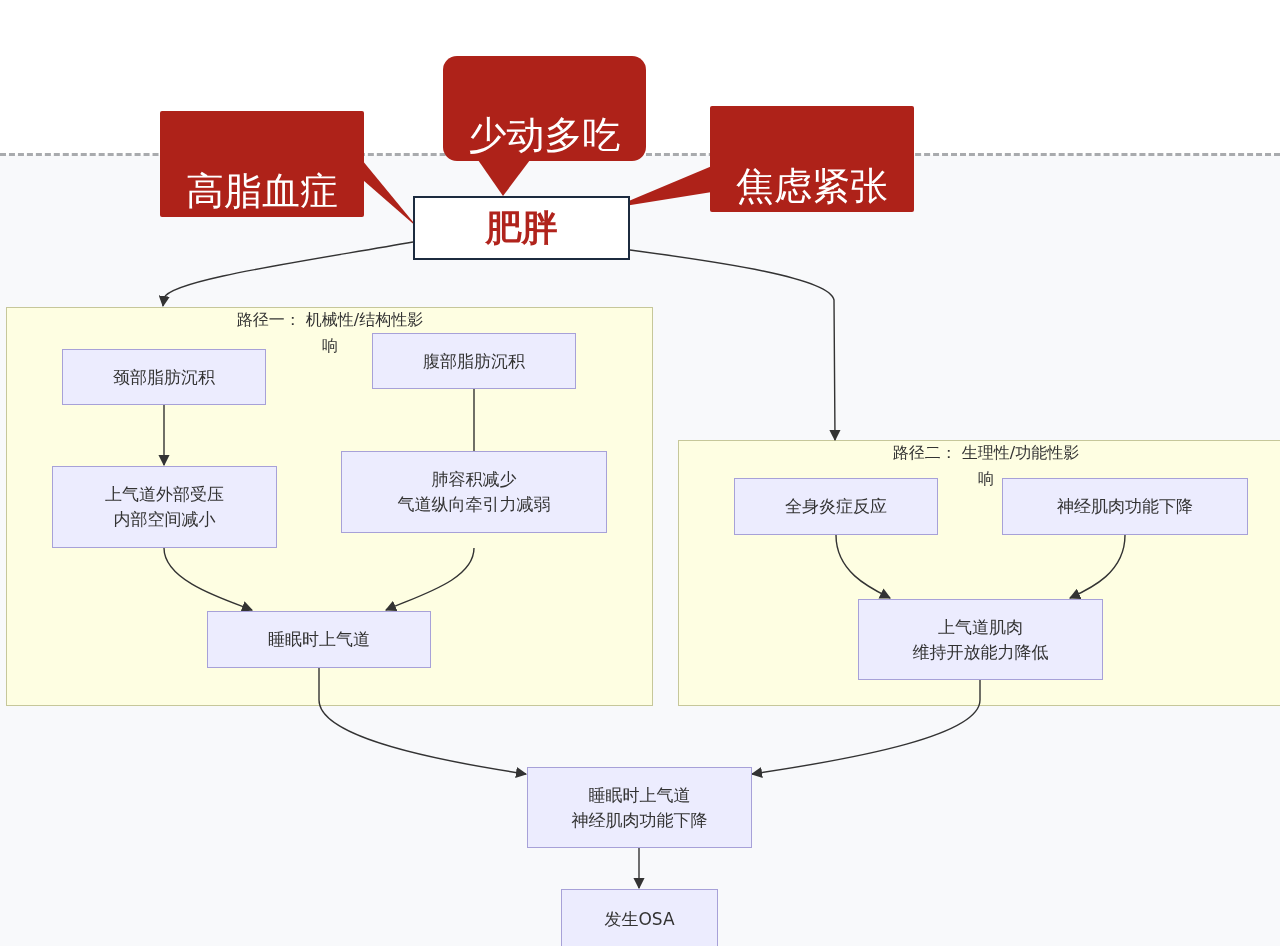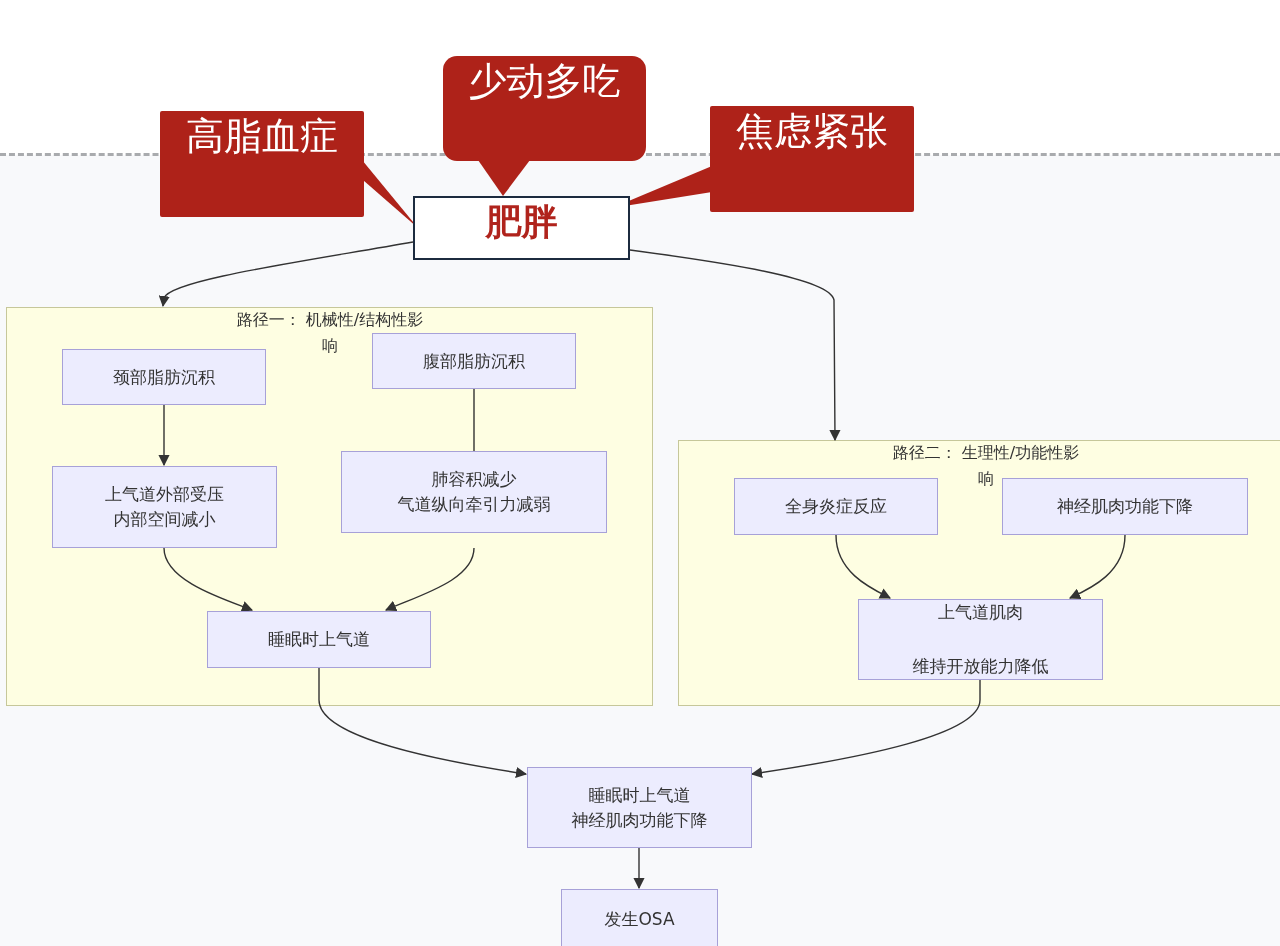--- a/index.html
+++ b/index.html
@@ -27,26 +27,26 @@
     }
     .node {
       position: absolute; background: #ececfe; border: 1.5px solid #a7a1d8;
       box-sizing: border-box; display: flex; flex-direction: column;
       align-items: center; justify-content: center; color: #333;
       font-size: 17px; line-height: 25px; text-align: center;
     }
     .main-node {
       position: absolute; left: 413px; top: 196px; width: 217px; height: 64px;
       background: #ffffff; border: 2px solid #1c2b3f; box-sizing: border-box;
-      display: flex; justify-content: center;
+      display: flex; align-items: center; justify-content: center;
       color: #b0231c; font-size: 36px; font-weight: bold;
     }
     .callout {
       position: absolute; background: #ae2219; color: #ffffff;
-      display: flex; align-items: flex-start; justify-content: center;
+      display: flex; align-items: flex-end; justify-content: center;
       font-size: 38px; box-sizing: border-box;
     }
   </style>
 </head>
 <body>
 
 <div class="canvas-bg"></div>
 <div class="dash-line"></div>
 
 <div class="cluster" style="left:6px; top:307px; width:647px; height:399px;"></div>
@@ -119,21 +119,21 @@
 <div class="node" style="left:207px; top:611px; width:224px; height:57px;">
   <span>睡眠时上气道</span>
 </div>
 
 <div class="node" style="left:734px; top:478px; width:204px; height:57px;">
   <span>全身炎症反应</span>
 </div>
 <div class="node" style="left:1002px; top:478px; width:246px; height:57px;">
   <span>神经肌肉功能下降</span>
 </div>
-<div class="node" style="left:858px; top:599px; width:245px; height:81px;justify-content:space-between;">
+<div class="node" style="left:858px; top:599px; width:245px; height:81px;">
   <span>上气道肌肉</span>
   <span>维持开放能力降低</span>
 </div>
 
 <div class="node" style="left:527px; top:757px; width:225px; height:81px;margin-top:10px;">
   <span>睡眠时上气道</span>
   <span>神经肌肉功能下降</span>
 </div>
 <div class="node" style="left:561px; top:889px; width:157px; height:60px;">
   <span>发生OSA</span>

